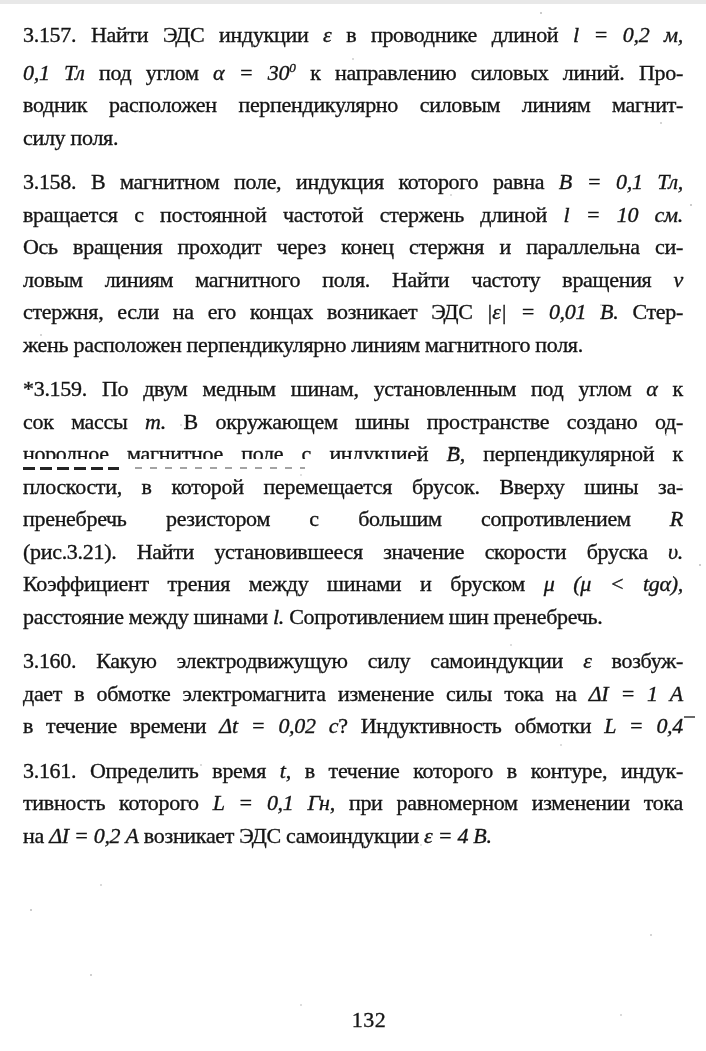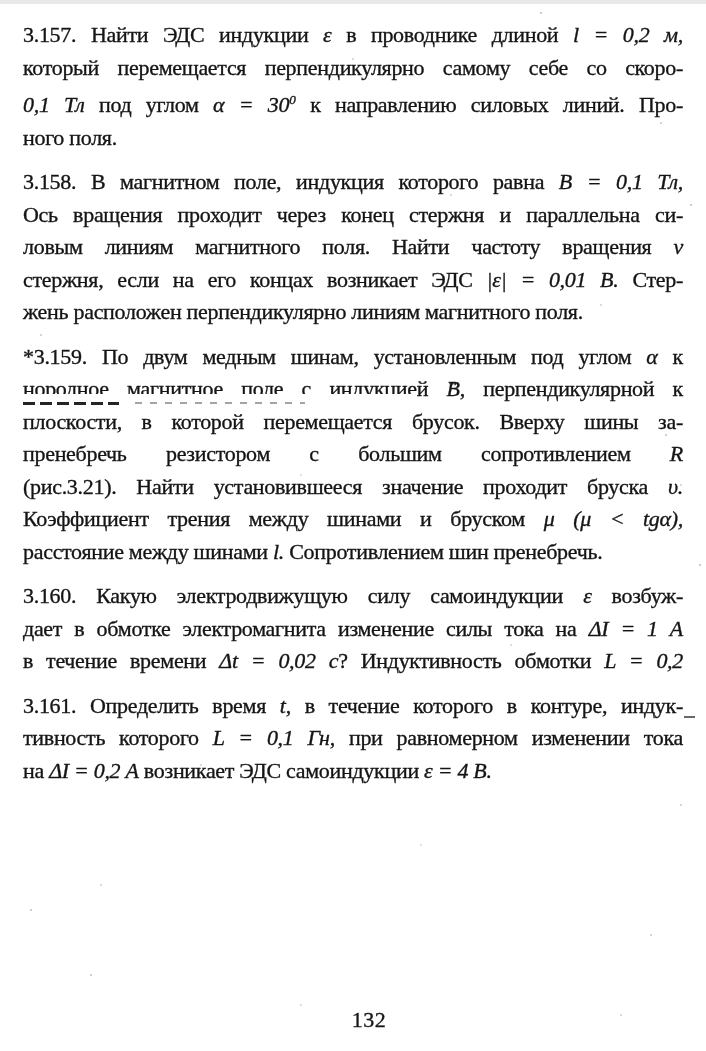--- a/index.html
+++ b/index.html
@@ -42,44 +42,46 @@
       30px 905px 0 rgba(30,30,30,.30); }
   .dash { position:absolute; left:684px; top:712px; width:11px; height:2px; background:#444; opacity:.8; }
 </style>
 </head>
 <body>
 
 <div class="page">
   <div>
       <div class="problem">
         <div class="line"><span class="">3.157. Найти ЭДС индукции </span><span class="it">ε</span><span class=""> в проводнике длиной </span><span class="it">l = 0,2 м,</span></div>
-        <div class="line"><span class="">который перемещается перпендикулярно самому себе со скоро-</span></div>
         <div class="line"><span class="it">0,1 Тл</span><span class=""> под углом </span><span class="it">α = 30</span><span class="it sup">0</span><span class=""> к направлению силовых линий. Про-</span></div>
-        <div class="line last"><span class="">ного поля.</span></div>
+        <div class="line"><span class="">водник расположен перпендикулярно силовым линиям магнит-</span></div>
+        <div class="line last"><span class="">силу поля.</span></div>
       </div>
       <div class="problem">
         <div class="line"><span class="">3.158. В магнитном поле, индукция которого равна </span><span class="it">B = 0,1 Тл,</span></div>
+        <div class="line"><span class="">вращается с постоянной частотой стержень длиной </span><span class="it">l = 10 см.</span></div>
         <div class="line"><span class="">Ось вращения проходит через конец стержня и параллельна си-</span></div>
         <div class="line"><span class="">ловым линиям магнитного поля. Найти частоту вращения </span><span class="it">ν</span></div>
         <div class="line"><span class="">стержня, если на его концах возникает ЭДС </span><span class="it">|ε| = 0,01 В.</span><span class=""> Стер-</span></div>
         <div class="line last"><span class="">жень расположен перпендикулярно линиям магнитного поля.</span></div>
       </div>
       <div class="problem">
         <div class="line"><span class="">*3.159. По двум медным шинам, установленным под углом </span><span class="it">α</span><span class=""> к</span></div>
+        <div class="line"><span class="">сок массы </span><span class="it">m.</span><span class=""> В окружающем шины пространстве создано од-</span></div>
         <div class="line cut"><span class="">нородное магнитное поле с индукцией </span><span class="it vec">B</span><span class="">, перпендикулярной к</span><i class="band"></i><i class="marks"></i><i class="marks2"></i></div>
         <div class="line"><span class="">плоскости, в которой перемещается брусок. Вверху шины за-</span></div>
         <div class="line"><span class="">пренебречь резистором с большим сопротивлением </span><span class="it">R</span></div>
-        <div class="line"><span class="">(рис.3.21). Найти установившееся значение проходит бруска </span><span class="it">υ.</span></div>
+        <div class="line"><span class="">(рис.3.21). Найти установившееся значение скорости бруска </span><span class="it">υ.</span></div>
         <div class="line"><span class="">Коэффициент трения между шинами и бруском </span><span class="it">μ (μ &lt; tgα),</span></div>
         <div class="line last"><span class="">расстояние между шинами </span><span class="it">l.</span><span class=""> Сопротивлением шин пренебречь.</span></div>
       </div>
       <div class="problem">
         <div class="line"><span class="">3.160. Какую электродвижущую силу самоиндукции </span><span class="it">ε</span><span class=""> возбуж-</span></div>
         <div class="line"><span class="">дает в обмотке электромагнита изменение силы тока на </span><span class="it">ΔI = 1 А</span></div>
-        <div class="line"><span class="">в течение времени </span><span class="it">Δt = 0,02 с</span><span class="">? Индуктивность обмотки </span><span class="it">L = 0,2</span></div>
+        <div class="line"><span class="">в течение времени </span><span class="it">Δt = 0,02 с</span><span class="">? Индуктивность обмотки </span><span class="it">L = 0,4</span></div>
       </div>
       <div class="problem">
         <div class="line"><span class="">3.161. Определить время </span><span class="it">t</span><span class="">, в течение которого в контуре, индук-</span></div>
         <div class="line"><span class="">тивность которого </span><span class="it">L = 0,1 Гн</span><span class="">, при равномерном изменении тока</span></div>
         <div class="line last"><span class="">на </span><span class="it">ΔI = 0,2 А</span><span class=""> возникает ЭДС самоиндукции </span><span class="it">ε = 4 В.</span></div>
       </div>
     </div>
   <div class="page-number">132</div>
   <span class="noise"></span>
   <span class="dash"></span>

